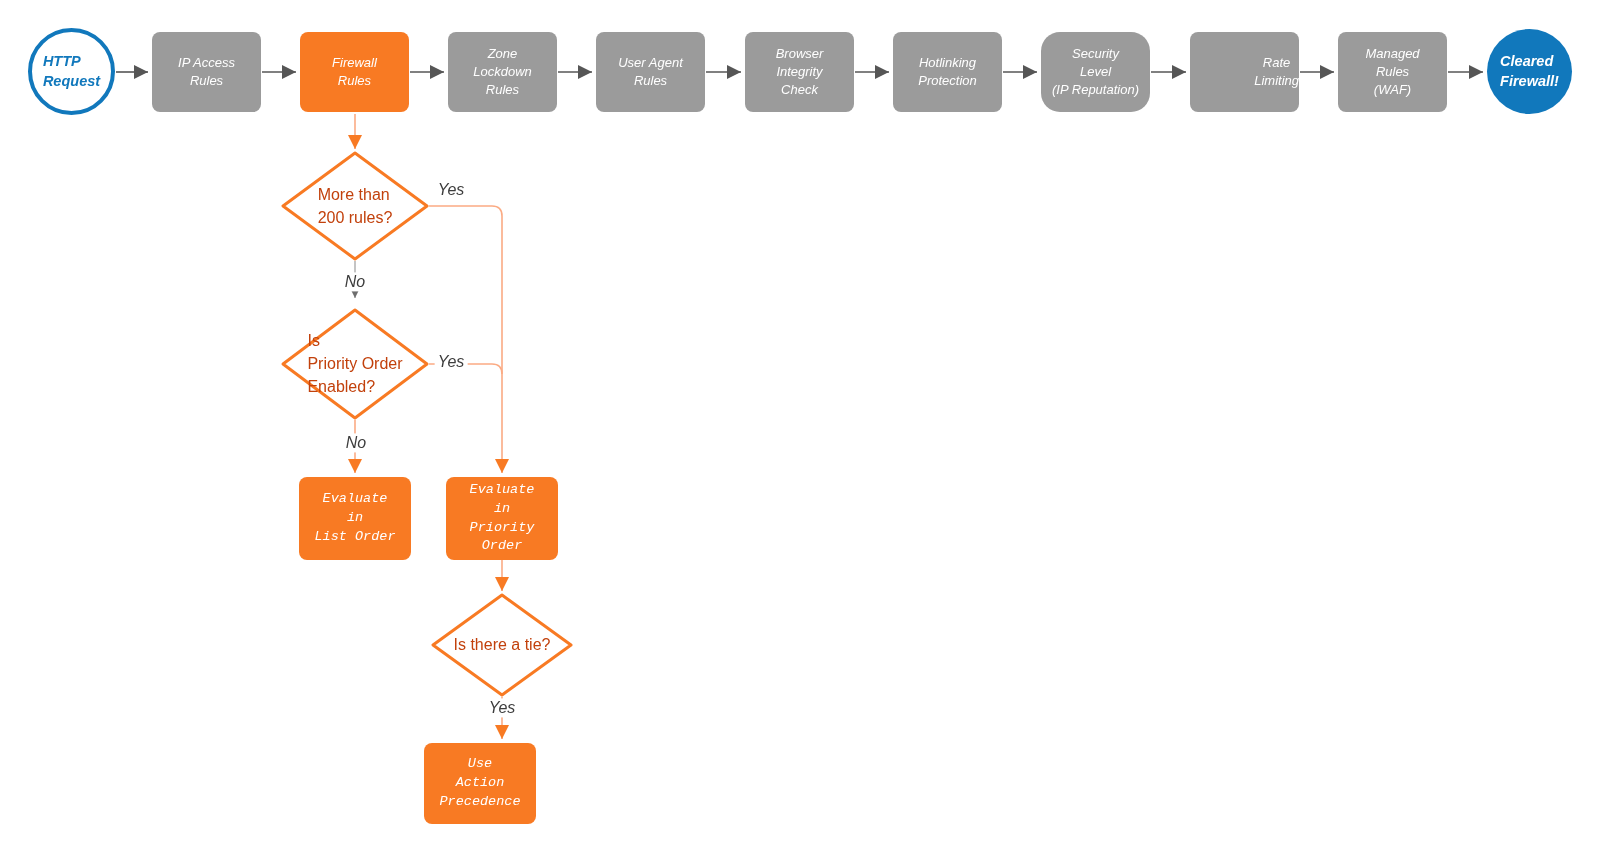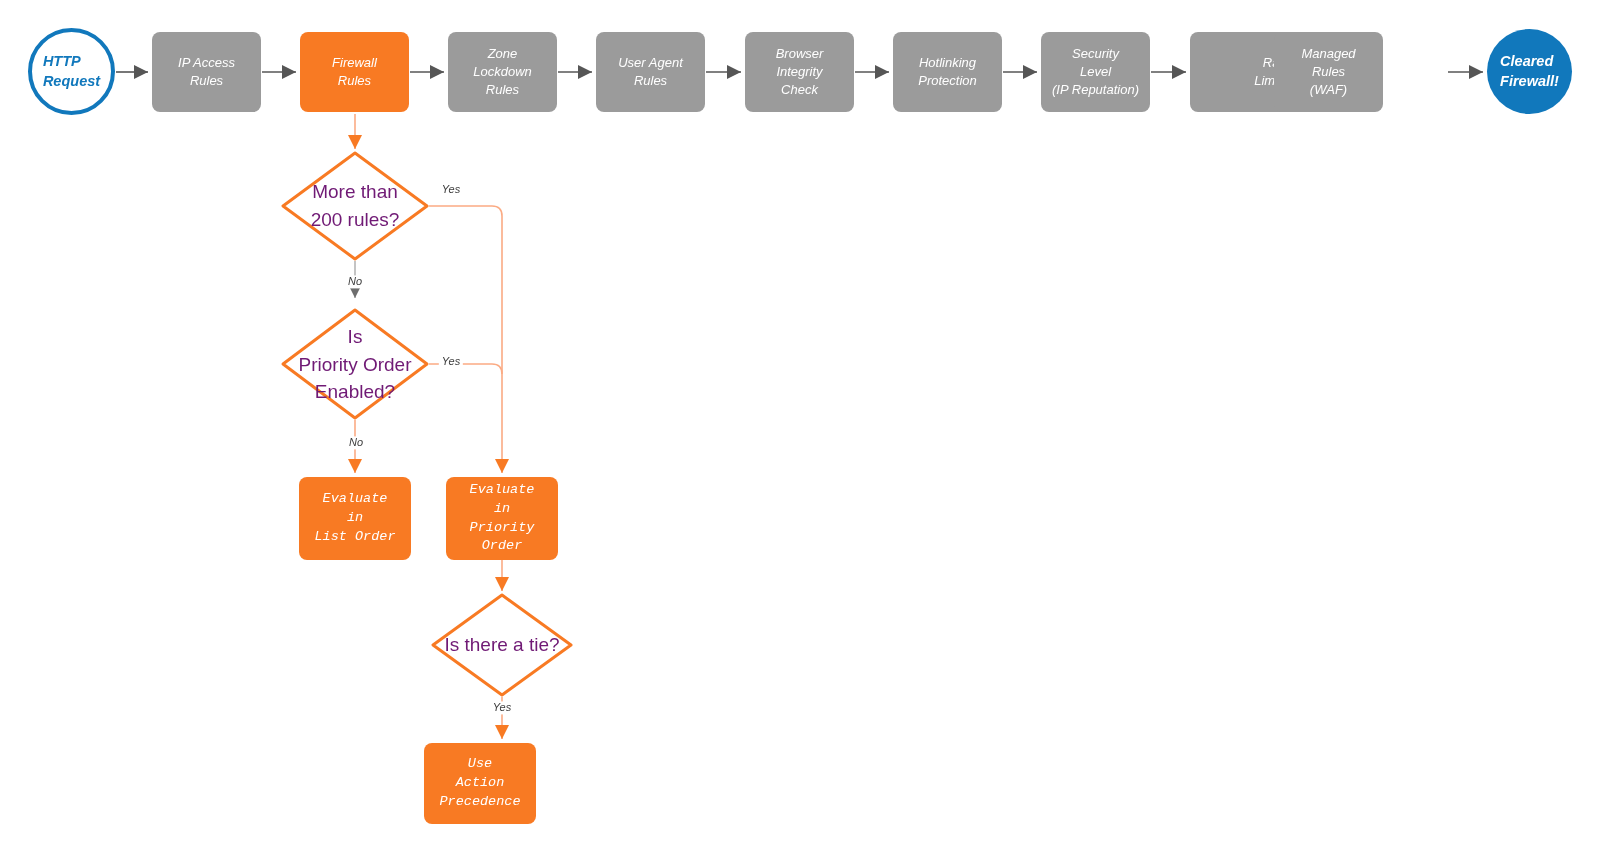--- a/index.html
+++ b/index.html
@@ -33,28 +33,28 @@
   .action {
     position:absolute; width:112px; background:#f87a23; border-radius:8px;
     display:flex; align-items:center; justify-content:center;
     text-align:center; color:#ffffff; font-style:italic;
     font-size:13.5px; line-height:1.4; white-space:pre-line;font-family:Liberation Mono, monospace;
   }
 
   
   .dlabel {
     position:absolute; transform:translate(-50%,-50%);
-    color:#701a75; font-size:19px; line-height:1.45;
-    text-align:center; white-space:pre-line;
+    color:#c2410c; font-size:16px; line-height:1.45;
+    white-space:pre-line;
   }
 
   
   .elabel {
     position:absolute; transform:translate(-50%,-50%);
-    font-style:italic; color:#3d3d3d; font-size:11px;
+    font-style:italic; color:#3d3d3d; font-size:16px;
     background:#ffffff; padding:0 3px; line-height:1.2;
   }
 </style>
 </head>
 <body>
 
 <div class="canvas">
 
   <svg class="wires" width="1600" height="858">
     <defs>
@@ -121,30 +121,30 @@
   </div>
   <div class="proc gray" style="left:745px; top:32px;">
     <span>Browser
 Integrity
 Check</span>
   </div>
   <div class="proc gray" style="left:893px; top:32px;">
     <span>Hotlinking
 Protection</span>
   </div>
-  <div class="proc gray" style="left:1041px; top:32px;">
+  <div class="proc gray" style="left:1041px; top:32px;border-radius:19px;">
     <span>Security
 Level
 (IP Reputation)</span>
   </div>
   <div class="proc gray" style="left:1190px; top:32px;justify-content:flex-end;">
     <span>Rate
 Limiting</span>
   </div>
-  <div class="proc gray" style="left:1274px; top:32px;align-items:center;">
+  <div class="proc gray" style="left:1338px; top:32px;align-items:center;">
     <span>Managed
 Rules
 (WAF)</span>
   </div>
 
   <div class="dlabel" style="left:355px; top:206px;">More than
 200 rules?</div>
   <div class="dlabel" style="left:355px; top:364px;">Is
 Priority Order
 Enabled?</div>

